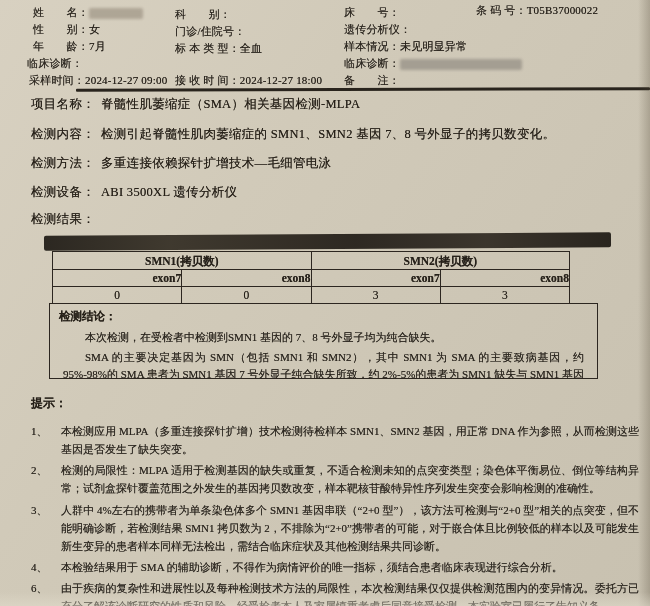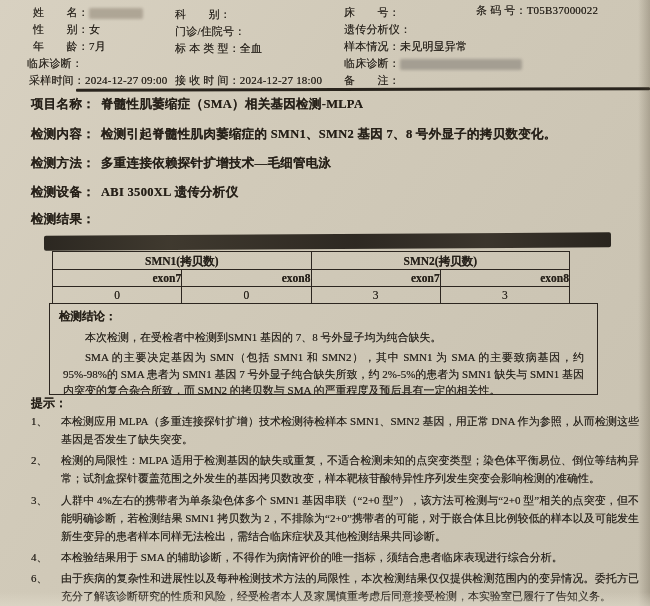--- a/index.html
+++ b/index.html
@@ -26,45 +26,45 @@
   .redact{
     display:inline-block;height:11px;background:#a89f8f;border-radius:2px;
     filter:blur(1.6px);opacity:.85;vertical-align:middle;
   }
   .redact.name{width:54px;}
   .redact.unit{width:122px;background:#9d978c;}
   .hdr-rule{
     position:absolute;left:76px;top:88px;width:574px;height:2.6px;
     background:#29241d;transform:rotate(-.15deg);border-radius:1px;
   }
-  .sec{position:absolute;left:31px;white-space:nowrap;font-size:12.5px;font-weight:bold;color:#262018;letter-spacing:.3px;}
+  .sec{position:absolute;left:31px;white-space:nowrap;font-size:12.5px;font-weight:normal;color:#262018;letter-spacing:.3px;}
   .sec .lbl{margin-right:6px;}
   .band{
     position:absolute;left:44px;top:234px;width:567px;height:15px;border-radius:2px;
     background:linear-gradient(90deg,#211d17 0%,#363026 22%,#241f19 55%,#322c24 78%,#1f1b15 100%);
     transform:rotate(-.35deg);opacity:.94;
   }
   table.res{
     position:absolute;left:52px;top:251px;width:518px;border-collapse:collapse;
     font-size:11.5px;color:#26211a;table-layout:fixed;
   }
   table.res th,table.res td{
     border:1.4px solid #2c2620;text-align:center;padding:0;height:16px;line-height:16px;
   }
   table.res th{font-weight:bold;height:17px;}
   table.res td.sub{font-weight:bold;text-align:right;}
   .conc{
-    position:absolute;left:49px;top:303px;width:549px;height:92px;
+    position:absolute;left:49px;top:303px;width:549px;height:76px;
     border:1.5px solid #2c2620;box-sizing:border-box;padding:4px 9px 0 9px;
     font-size:11px;line-height:16.5px;color:#2b261f;overflow:hidden;
   }
   .conc .title{font-weight:bold;font-size:11.5px;color:#262018;}
   .conc p{margin:4px;text-indent:2em;text-align:justify;}
   .notes{position:absolute;left:31px;top:395px;width:608px;font-size:11px;color:#2d2821;}
-  .notes .title{font-size:12px;font-weight:bold;color:#262018;margin-bottom:0;}
+  .notes .title{font-size:12px;font-weight:bold;color:#262018;margin-bottom:10px;}
   .note{display:flex;margin-bottom:3px;}
   .note .num{flex:0 0 30px;line-height:1.65;}
   .note .txt{flex:1;line-height:1.65;text-align:justify;}
 </style>
 </head>
 <body>
 
 <div class="page">
 
   <div>

